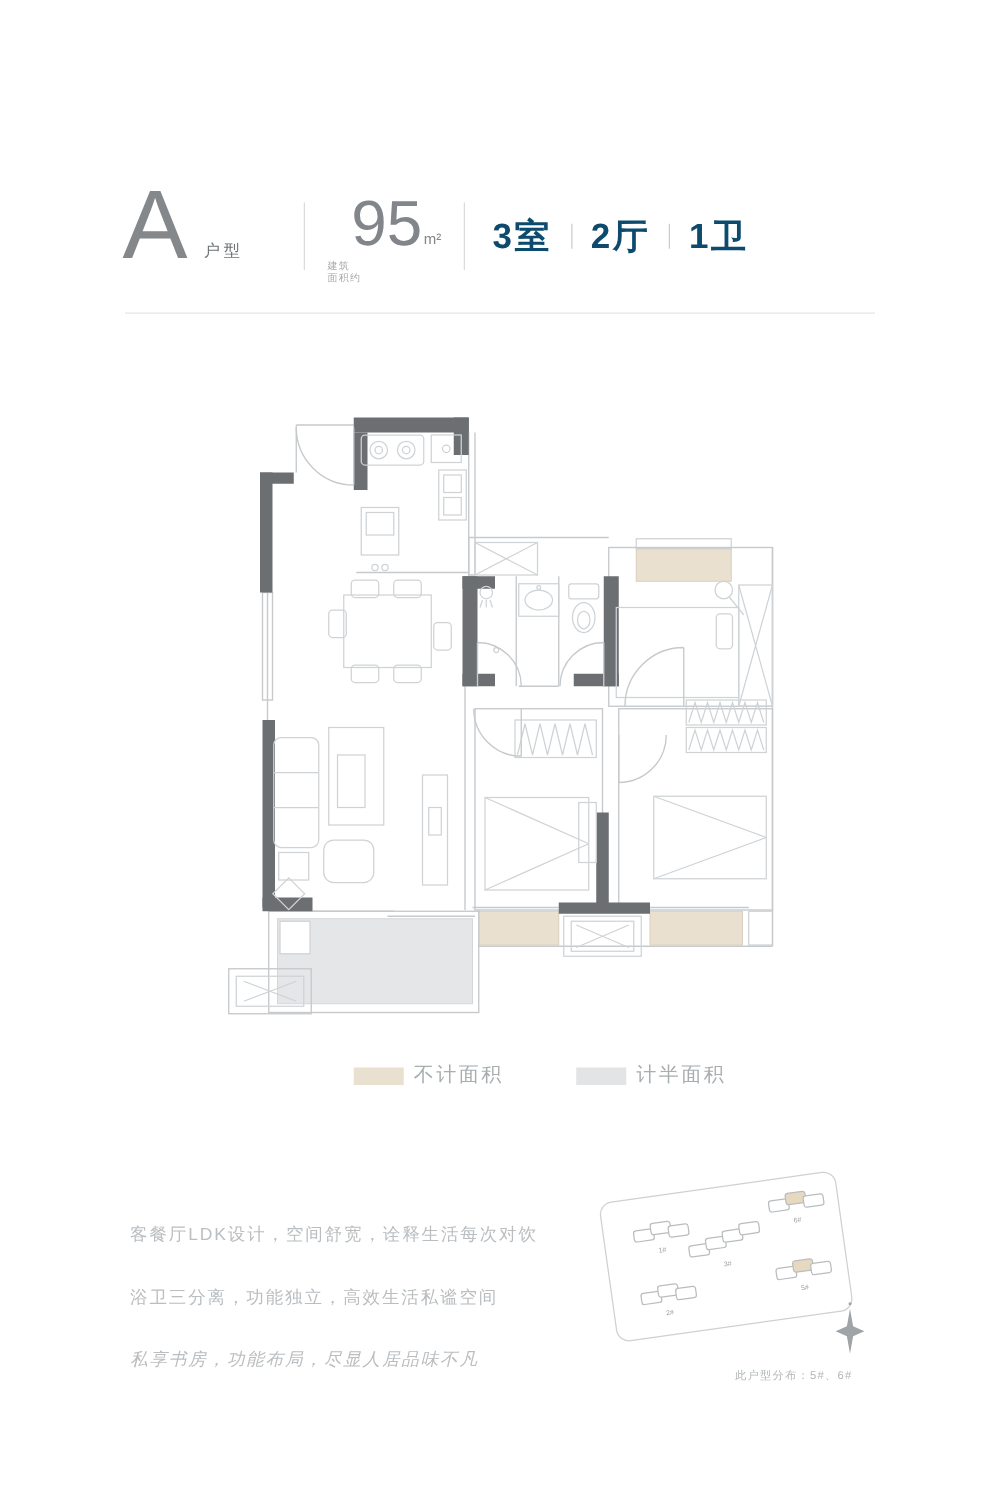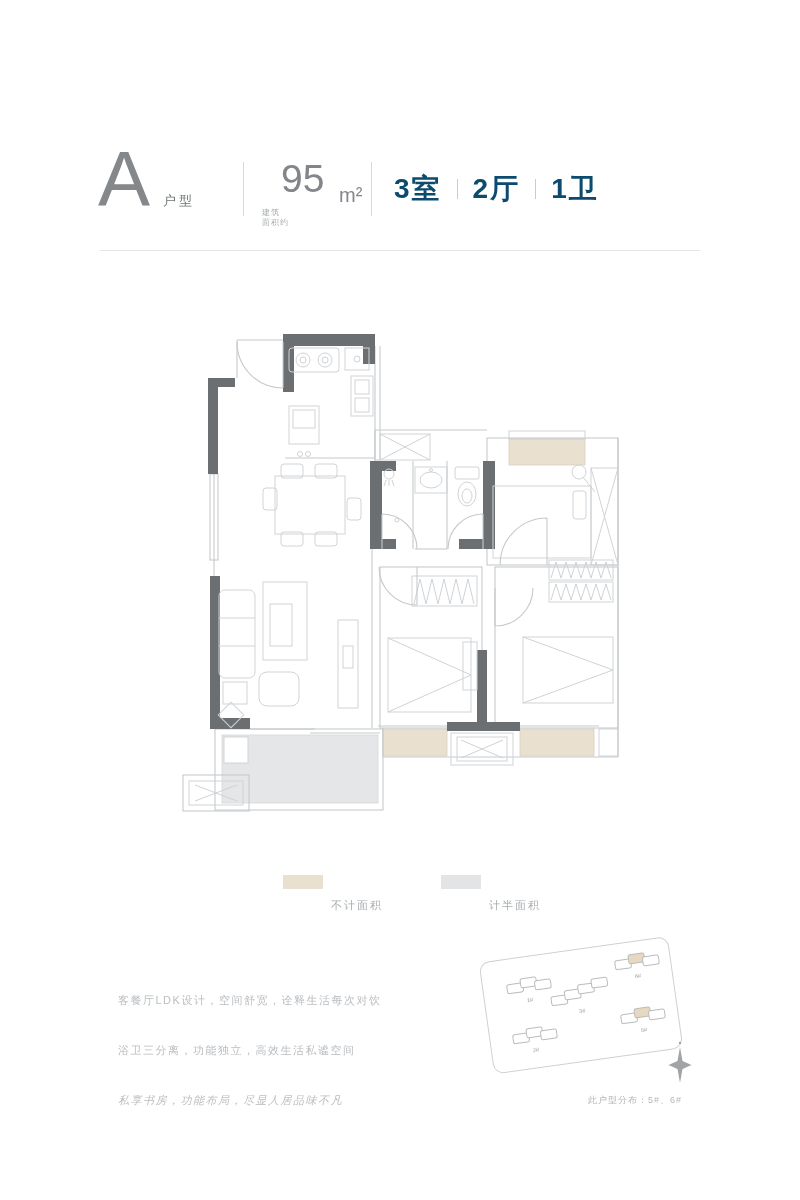--- a/index.html
+++ b/index.html
@@ -8,35 +8,35 @@
     font-family:"Liberation Sans",sans-serif;overflow:hidden;
   }
   .abs{position:absolute;}
   
   .hdr-a{left:98px;top:140px;font-size:78px;line-height:78px;color:#84888b;font-weight:400;}
   .hdr-huxing{left:163px;top:192px;font-size:13px;color:#6e7376;letter-spacing:3px;}
   .vdiv{width:1px;background:#d9dbdd;}
   .vdiv1{left:243px;top:162px;height:54px;}
   .vdiv2{left:371px;top:162px;height:54px;}
   .area-label{left:262px;top:180px;font-size:8px;line-height:10px;color:#a6aaad;letter-spacing:1px;text-align:justify;margin-top:28px;}
-  .area-value{left:281px;top:155px;font-size:39px;line-height:48px;color:#82868a;}
-  .area-unit{left:339px;top:184px;font-size:20px;color:#82868a;}
+  .area-value{left:281px;top:155px;font-size:51px;line-height:48px;color:#82868a;}
+  .area-unit{left:339px;top:184px;font-size:12px;color:#82868a;}
   .rooms{left:394px;top:170px;display:flex;align-items:center;}
   .room-badge{font-size:28px;color:#0c4a6e;font-weight:700;letter-spacing:2px;}
   .room-sep{width:1px;height:20px;background:#c9cccf;margin:0 15px;}
   .hdr-rule{left:100px;top:250px;width:600px;height:1px;background:#e4e5e6;}
   
   .legend{left:283px;top:850px;display:flex;align-items:center;}
   .sw{width:40px;height:14px;margin-right:8px;}
   .sw-beige{background:#e9e0cf;}
   .sw-gray{background:#e2e4e6;}
-  .legend-label{font-size:11px;color:#a8adb0;letter-spacing:2px;margin-top:48px;}
+  .legend-label{font-size:16px;color:#a8adb0;letter-spacing:2px;}
   .legend-gap{width:58px;}
   
-  .desc p{position:absolute;left:100px;margin:18px;font-size:11px;color:#babec1;letter-spacing:1.5px;white-space:nowrap;}
+  .desc p{position:absolute;left:100px;margin:4px;font-size:14px;color:#babec1;letter-spacing:1.5px;white-space:nowrap;}
   .desc p:nth-child(1){top:975px;}
   .desc p:nth-child(2){top:1025px;}
   .desc p:nth-child(3){top:1075px;font-style:italic;}
   
   .plan{left:175px;top:320px;}
   .siteplan{left:478px;top:933px;}
   .site-caption{left:588px;top:1094px;font-size:9px;color:#b3b7ba;letter-spacing:1px;}
   svg .w{fill:#6b6f72;stroke:none;}
   svg .ln{fill:none;stroke:#c6cacd;stroke-width:1.1;}
   svg .fn{fill:#ffffff;stroke:#cfd3d6;stroke-width:1;}

